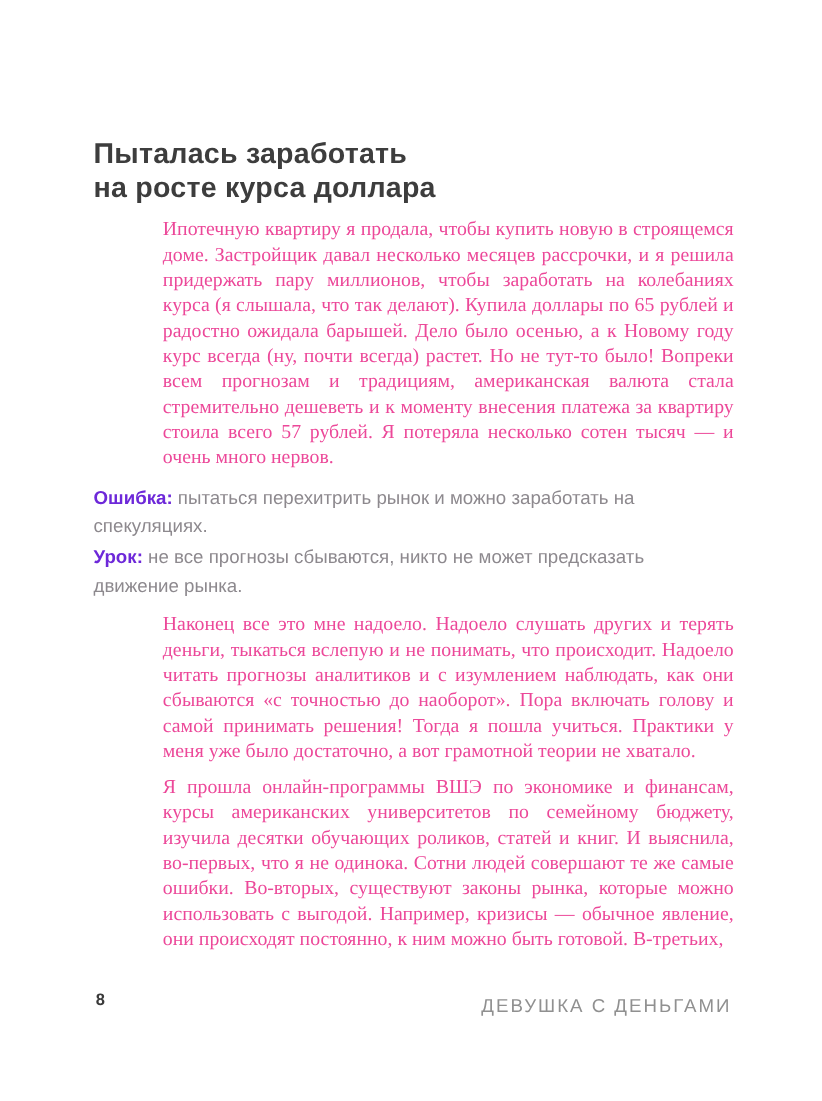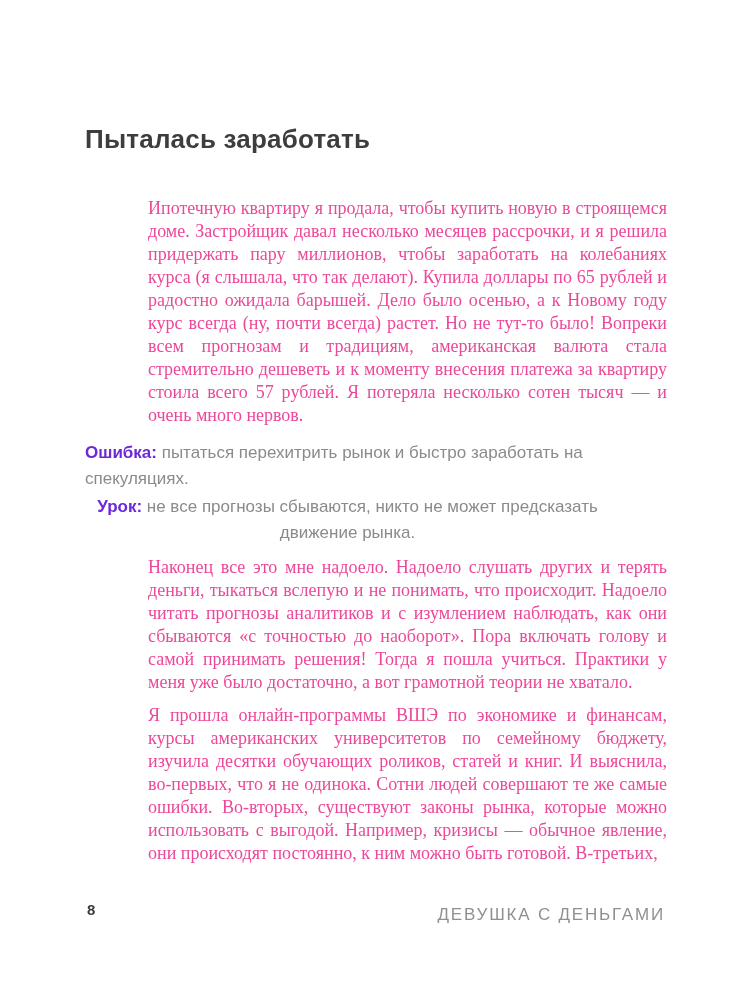--- a/index.html
+++ b/index.html
@@ -39,21 +39,21 @@
   .callout {
     position: absolute;
     left: 85px;
     width: 525px;
     font-family: "Liberation Sans", sans-serif;
     font-size: 17px;
     line-height: 26px;
     color: #8d898e;
   }
   .callout-1 { top: 440px; }
-  .callout-2 { top: 494px; text-align: center; }
+  .callout-2 { top: 494px; }
   .callout-label {
     font-weight: 700;
     color: #6d28d9;
   }
   .footer-page-number {
     position: absolute;
     left: 87px;
     top: 901px;
     font-family: "Liberation Sans", sans-serif;
     font-size: 15px;
@@ -72,26 +72,27 @@
     text-transform: uppercase;
   }
 </style>
 </head>
 <body>
 
 <div class="page">
 
   <h1 class="chapter-title">
     <span>Пыталась заработать</span><br>
+    <span>на росте курса доллара</span>
   </h1>
 
   <p class="body-para para-1">Ипотечную квартиру я продала, чтобы купить новую в строящемся доме. Застройщик давал несколько месяцев рассрочки, и я решила придержать пару миллионов, чтобы заработать на колебаниях курса (я слышала, что так делают). Купила доллары по 65 рублей и радостно ожидала барышей. Дело было осенью, а к Новому году курс всегда (ну, почти всегда) растет. Но не тут-то было! Вопреки всем прогнозам и традициям, американская валюта стала стремительно дешеветь и к моменту внесения платежа за квартиру стоила всего 57 рублей. Я потеряла несколько сотен тысяч — и очень много нервов.</p>
 
   <div class="callout callout-1">
-    <span class="callout-label">Ошибка:</span><span> пытаться перехитрить рынок и быстро заработать на спекуляциях.</span>
+    <span class="callout-label">Ошибка:</span><span> пытаться перехитрить рынок и можно заработать на спекуляциях.</span>
   </div>
 
   <div class="callout callout-2">
     <span class="callout-label">Урок:</span><span> не все прогнозы сбываются, никто не может предсказать движение рынка.</span>
   </div>
 
   <p class="body-para para-2">Наконец все это мне надоело. Надоело слушать других и терять деньги, тыкаться вслепую и не понимать, что происходит. Надоело читать прогнозы аналитиков и с изумлением наблюдать, как они сбываются «с точностью до наоборот». Пора включать голову и самой принимать решения! Тогда я пошла учиться. Практики у меня уже было достаточно, а вот грамотной теории не хватало.</p>
 
   <p class="body-para para-3">Я прошла онлайн-программы ВШЭ по экономике и финансам, курсы американских университетов по семейному бюджету, изучила десятки обучающих роликов, статей и книг. И выяснила, во-первых, что я не одинока. Сотни людей совершают те же самые ошибки. Во-вторых, существуют законы рынка, которые можно использовать с выгодой. Например, кризисы — обычное явление, они происходят постоянно, к ним можно быть готовой. В-третьих,</p>
 

